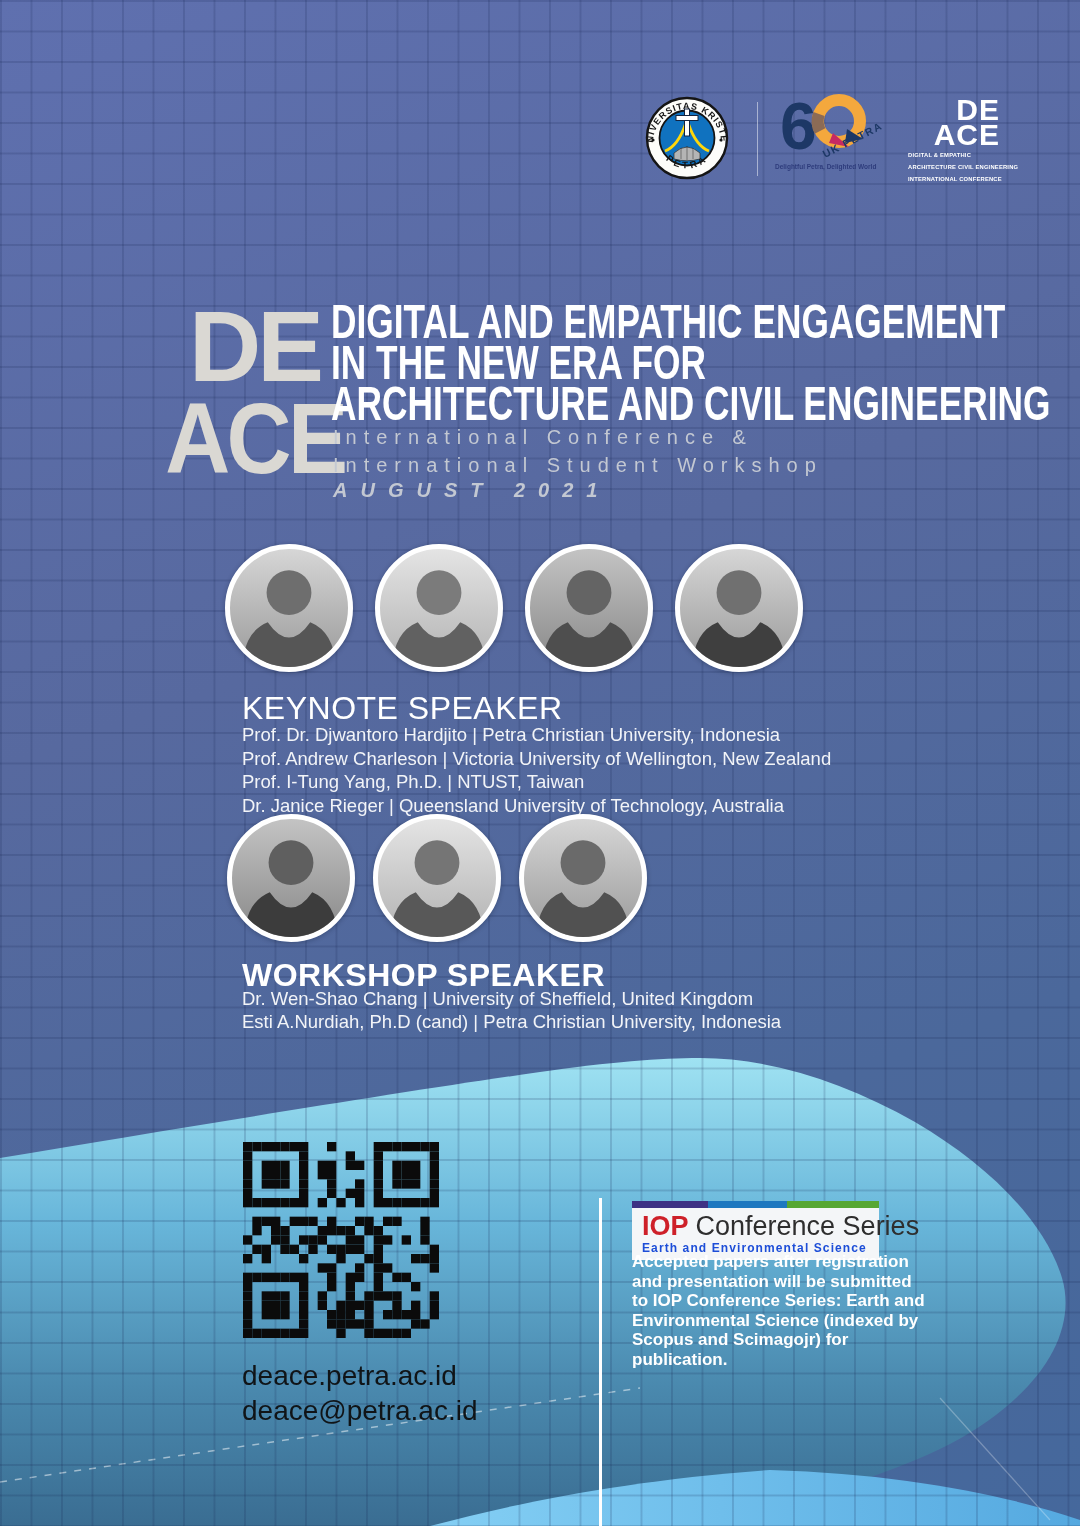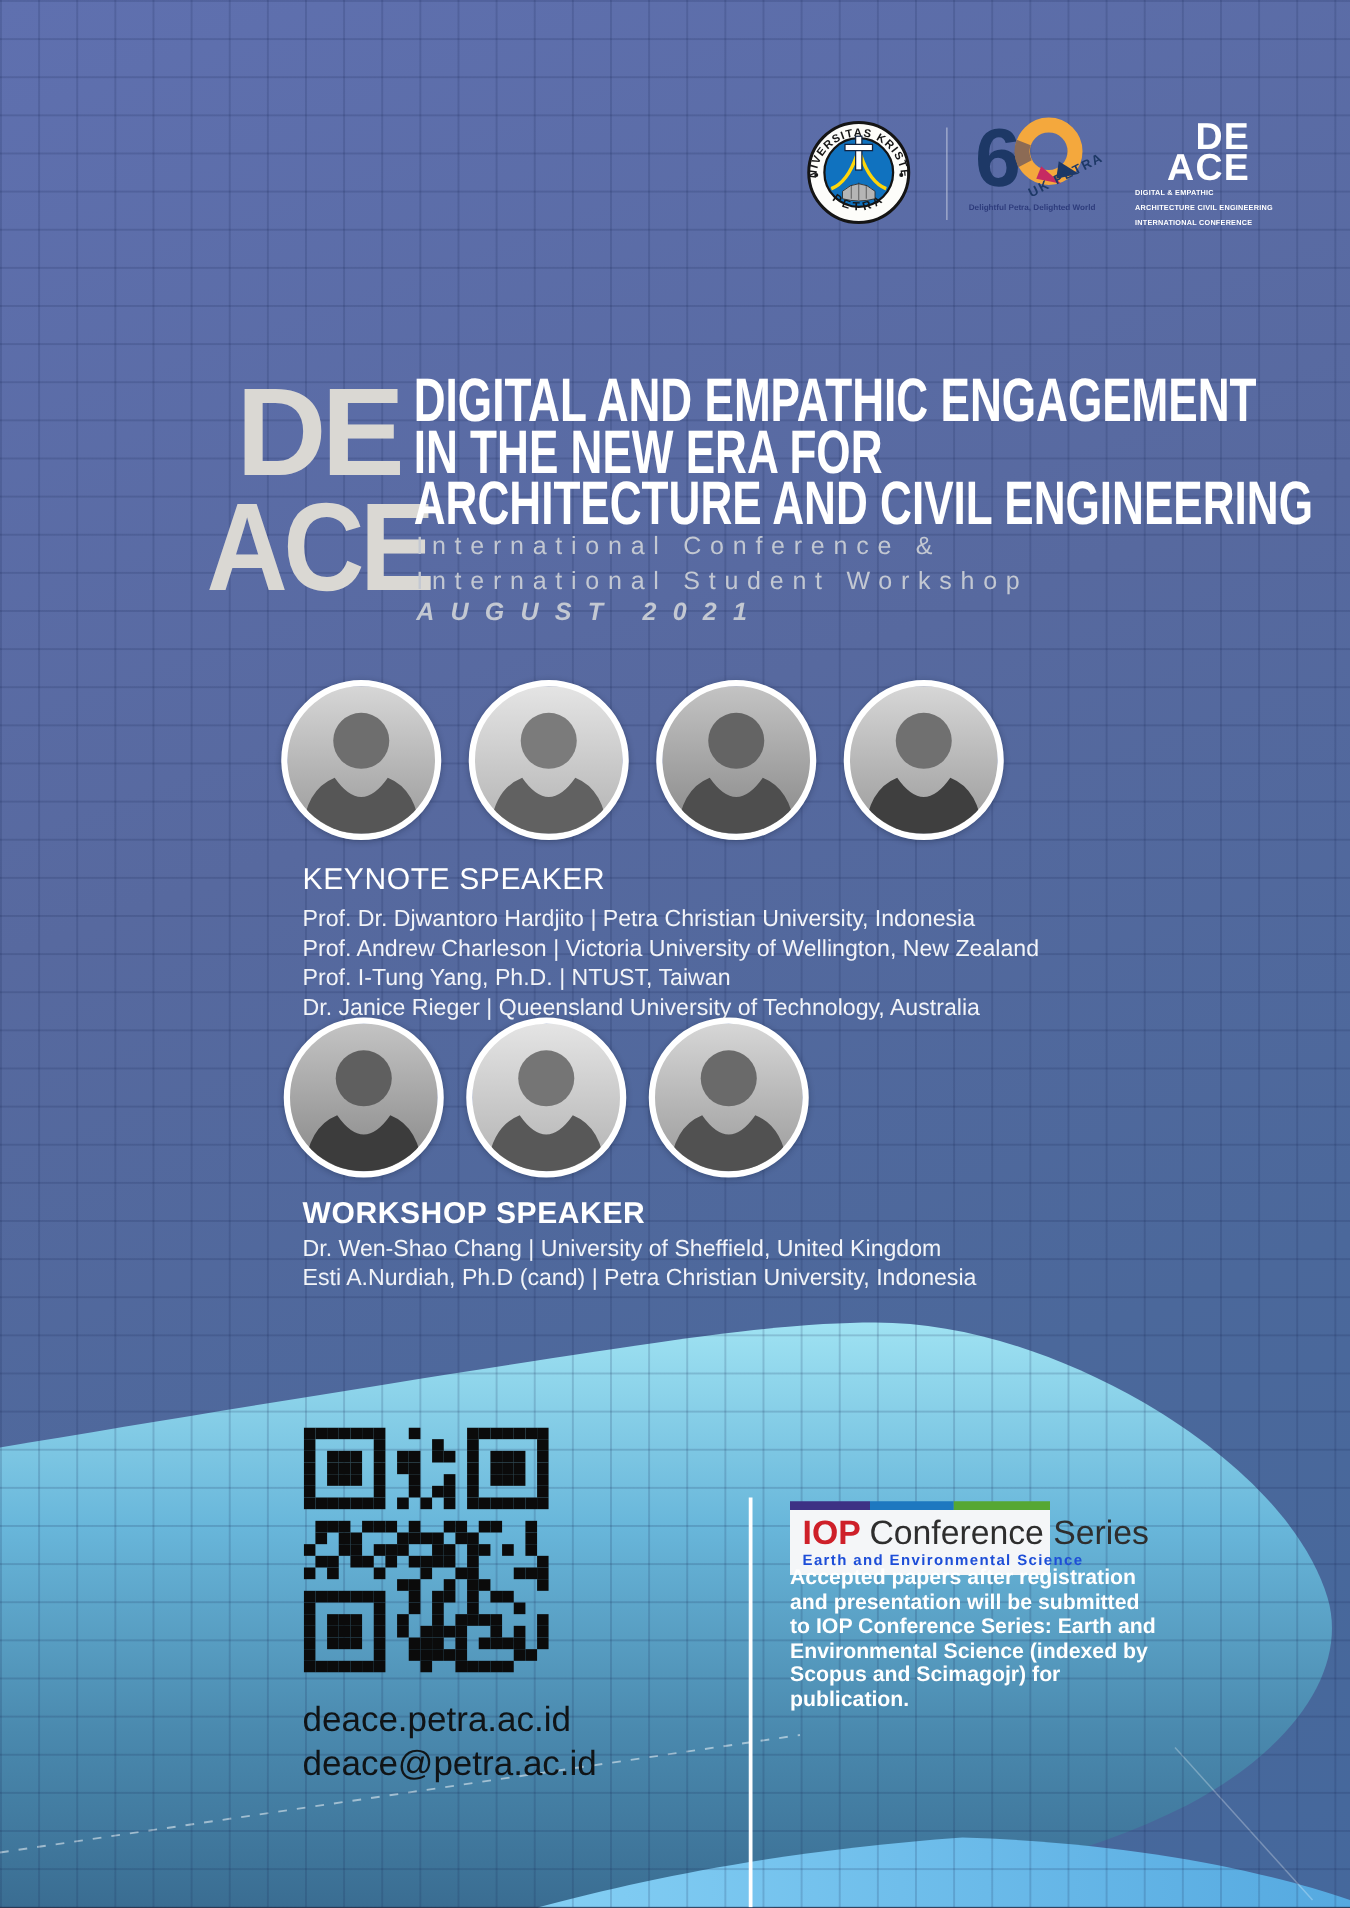--- a/index.html
+++ b/index.html
@@ -36,32 +36,32 @@
 
   
   .photo-row{display:flex;z-index:2;position:absolute;}
   .row1{left:225px;top:544px;gap:22px;}
   .row2{left:227px;top:814px;gap:18px;}
   .avatar{width:118px;height:118px;border-radius:50%;border:5px solid #fff;overflow:hidden;
     box-shadow:0 1px 5px rgba(10,20,40,.3);}
   .tone-a{background:linear-gradient(#d6d6d6,#9a9a9a);}
   .tone-b{background:linear-gradient(#e4e4e4,#b2b2b2);}
   .tone-c{background:linear-gradient(#c3c3c3,#888888);}
-  .sec-head{color:#fff;font-size:24px;letter-spacing:.5px;white-space:nowrap;}
+  .sec-head{color:#fff;font-size:32px;letter-spacing:.5px;white-space:nowrap;}
   .keynote-head{left:242px;top:690px;font-weight:500;}
   .workshop-head{left:242px;top:957px;font-weight:bold;}
   .speaker-list{color:#f2f4f8;font-size:18.5px;white-space:nowrap;}
   .keynote-list{left:242px;top:723px;line-height:23.5px;}
   .workshop-list{left:242px;top:988px;line-height:22.5px;}
 
   
   .qr{left:243px;top:1142px;width:196px;height:196px;}
   .contact{left:242px;top:1358px;color:#101417;font-size:28px;line-height:35px;}
   .vline{left:599px;top:1198px;width:3px;height:328px;background:#fff;}
-  .iop{left:632px;top:1201px;width:208px;}
+  .iop{left:632px;top:1201px;width:247px;}
   .iop-stripe{height:7px;display:flex;}
   .iop-stripe span{display:block;height:100%;}
   .iop-body{background:#f4f6f8;padding:3px 8px 5px 10px;}
   .iop-row1{font-size:27px;line-height:30px;color:#2e2e2e;white-space:nowrap;}
   .iop-brand{color:#ce2029;font-weight:bold;margin-right:7px;}
   .iop-row2{font-size:12px;font-weight:bold;letter-spacing:1.1px;color:#1d4ed8;white-space:nowrap;}
   .note{left:632px;top:1252px;width:300px;color:#fff;font-weight:bold;font-size:17px;line-height:19.5px;}
 </style>
 </head>
 <body>

